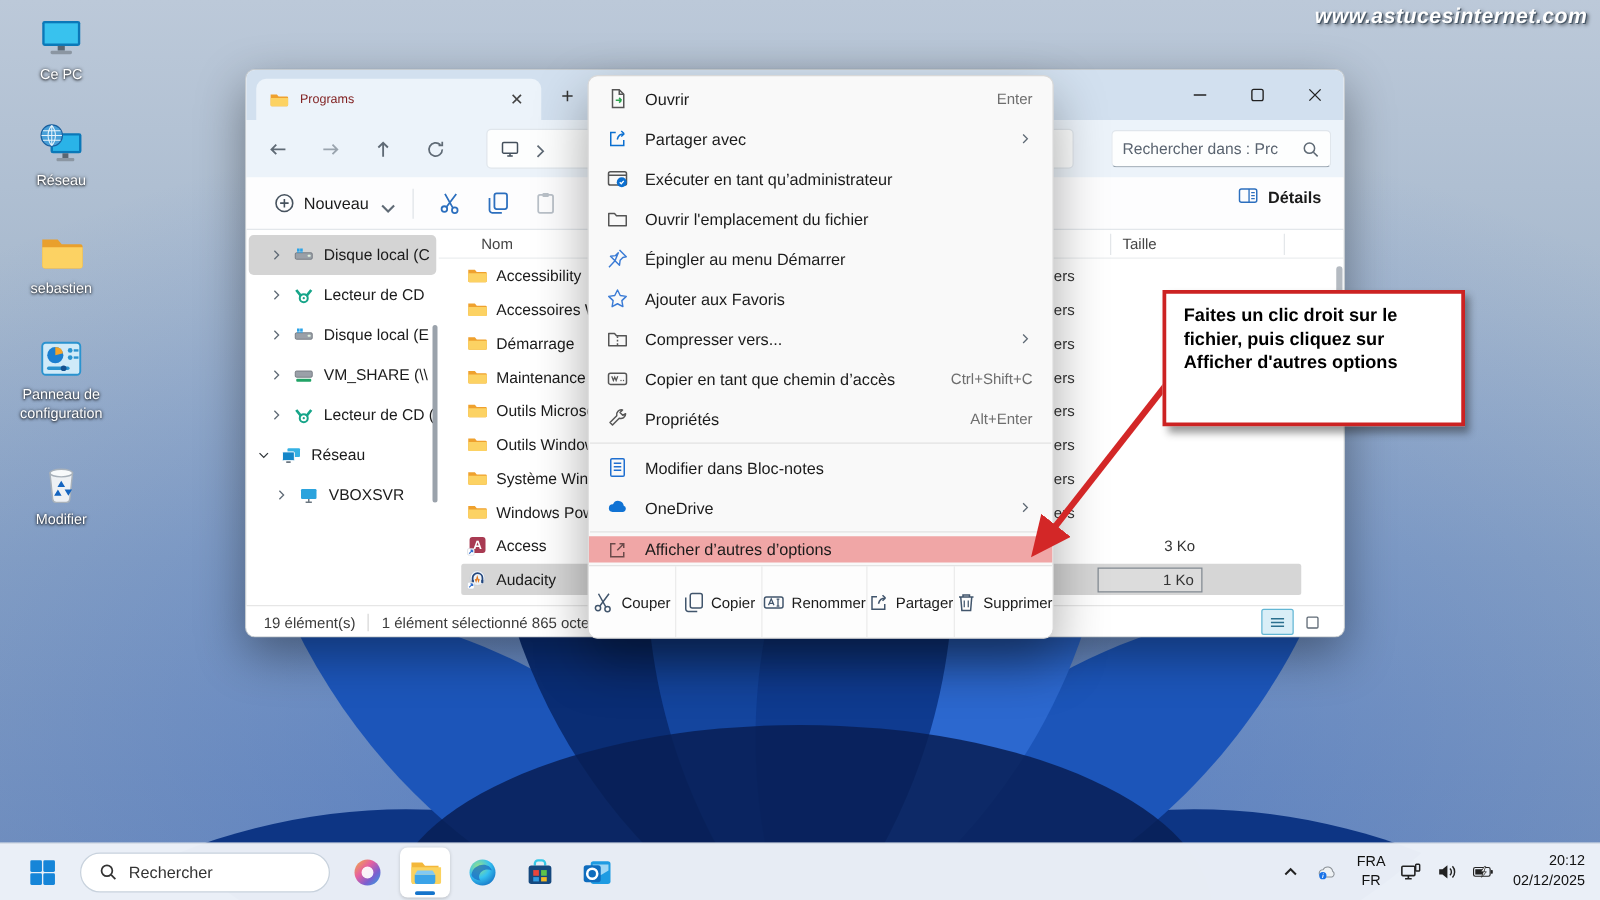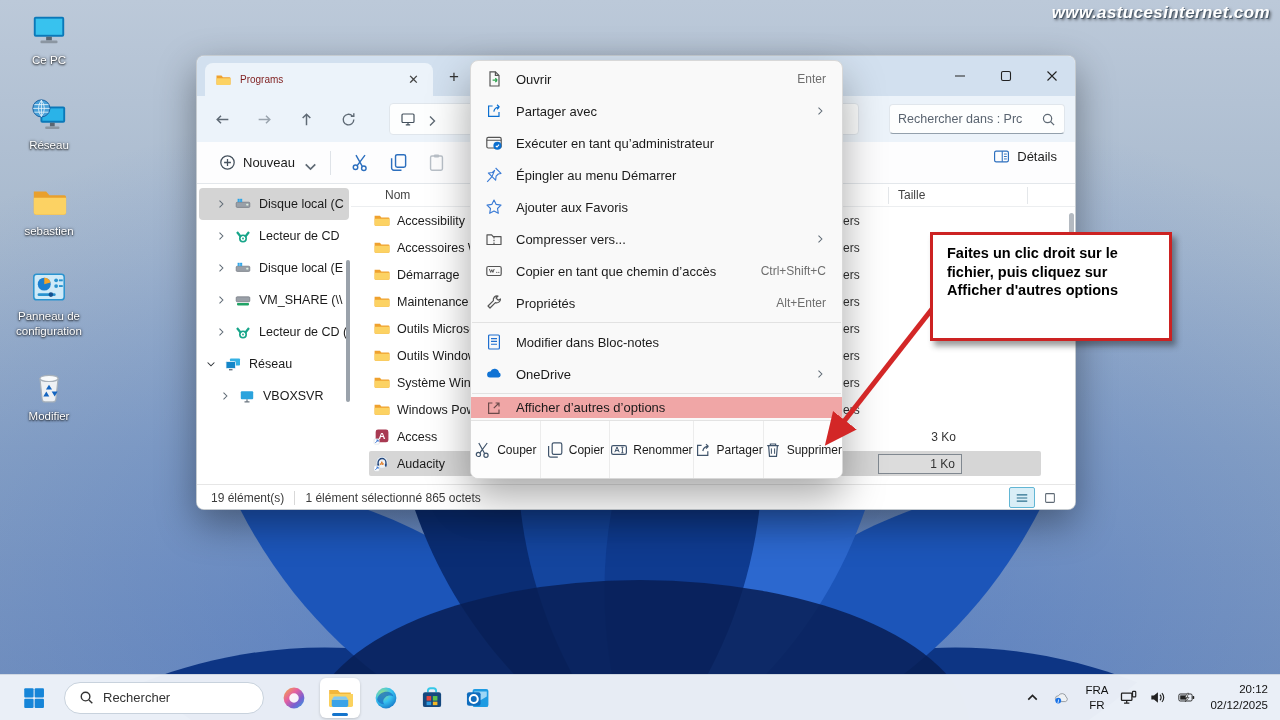--- a/index.html
+++ b/index.html
@@ -51,21 +51,21 @@
   #search-pill svg{width:15px;height:15px;flex:none;}
 
   #cmdbar{left:0;top:86px;width:100%;height:42px;background:#fdfdfe;border-bottom:1px solid #e3e7eb;
     display:flex;align-items:center;}
   #new-btn{display:flex;align-items:center;gap:7px;margin-left:14px;padding:6px 8px;border-radius:4px;}
   #new-btn svg{width:17px;height:17px;}
   #new-label{font-size:13px;color:#1b1b1b;}
   .cmd-sep{width:1px;height:24px;background:#dfe3e8;margin:0 10px;}
   .cmd-btn{width:38px;height:34px;display:flex;align-items:center;justify-content:center;}
   .cmd-btn svg{width:19px;height:19px;}
-  #details-btn{position:absolute;right:18px;top:92px;display:flex;align-items:center;gap:7px;}
+  #details-btn{position:absolute;right:18px;top:92px;display:flex;align-items:flex-end;gap:7px;font-weight:bold;}
   #details-btn svg{width:17px;height:17px;}
   #details-label{font-size:13px;color:#1b1b1b;}
 
   #content{left:0;top:128px;width:100%;height:300px;}
   #tree{left:0;top:0;width:154px;height:300px;padding-top:4px;}
   .tree-item{height:32px;display:flex;align-items:center;font-size:12.5px;color:#1b1b1b;
     padding-left:16px;gap:8px;margin:0 2px;border-radius:4px;white-space:nowrap;overflow:hidden;}
   .tree-item.root{padding-left:6px;}
   .tree-item.indent{padding-left:20px;}
   .tree-item.selected{background:#d4d4d4;}
@@ -678,20 +678,28 @@
               <path d="M1.8 6.2h14.4" stroke="#555" stroke-width="1.1"></path>
               <circle cx="12.4" cy="11.8" r="4" fill="#0b6fd0"></circle>
               <path d="M10.8 11.8l1.2 1.2 2-2.3" stroke="#fff" stroke-width="1.1" fill="none"></path>
             </svg>
           </span>
           <span class="mi-label">Exécuter en tant qu’administrateur</span>
         </div>
         <div class="menu-item">
           <span class="mi-icon">
             <svg viewBox="0 0 18 18">
+              <path d="M2 14.5V4.8h4.6L8.2 6.6h7.8v7.9z" fill="none" stroke="#555" stroke-width="1.2" stroke-linejoin="round"></path>
+            </svg>
+          </span>
+          <span class="mi-label">Ouvrir l'emplacement du fichier</span>
+        </div>
+        <div class="menu-item">
+          <span class="mi-icon">
+            <svg viewBox="0 0 18 18">
               <path d="M10.6 2l5.4 5.4-2.7.6-2.2 2.2-.5 4-3.6-3.6L2.2 15.8M7 10.6L3.4 7l4-.5 2.2-2.2z" fill="none" stroke="#3a7bd5" stroke-width="1.15" stroke-linejoin="round"></path>
             </svg>
           </span>
           <span class="mi-label">Épingler au menu Démarrer</span>
         </div>
         <div class="menu-item">
           <span class="mi-icon">
             <svg viewBox="0 0 18 18">
               <path d="M9 2l2.2 4.4 4.8.7-3.5 3.4.8 4.8L9 13l-4.3 2.3.8-4.8L2 7.1l4.8-.7z" fill="none" stroke="#3a7bd5" stroke-width="1.15" stroke-linejoin="round"></path>
             </svg>

